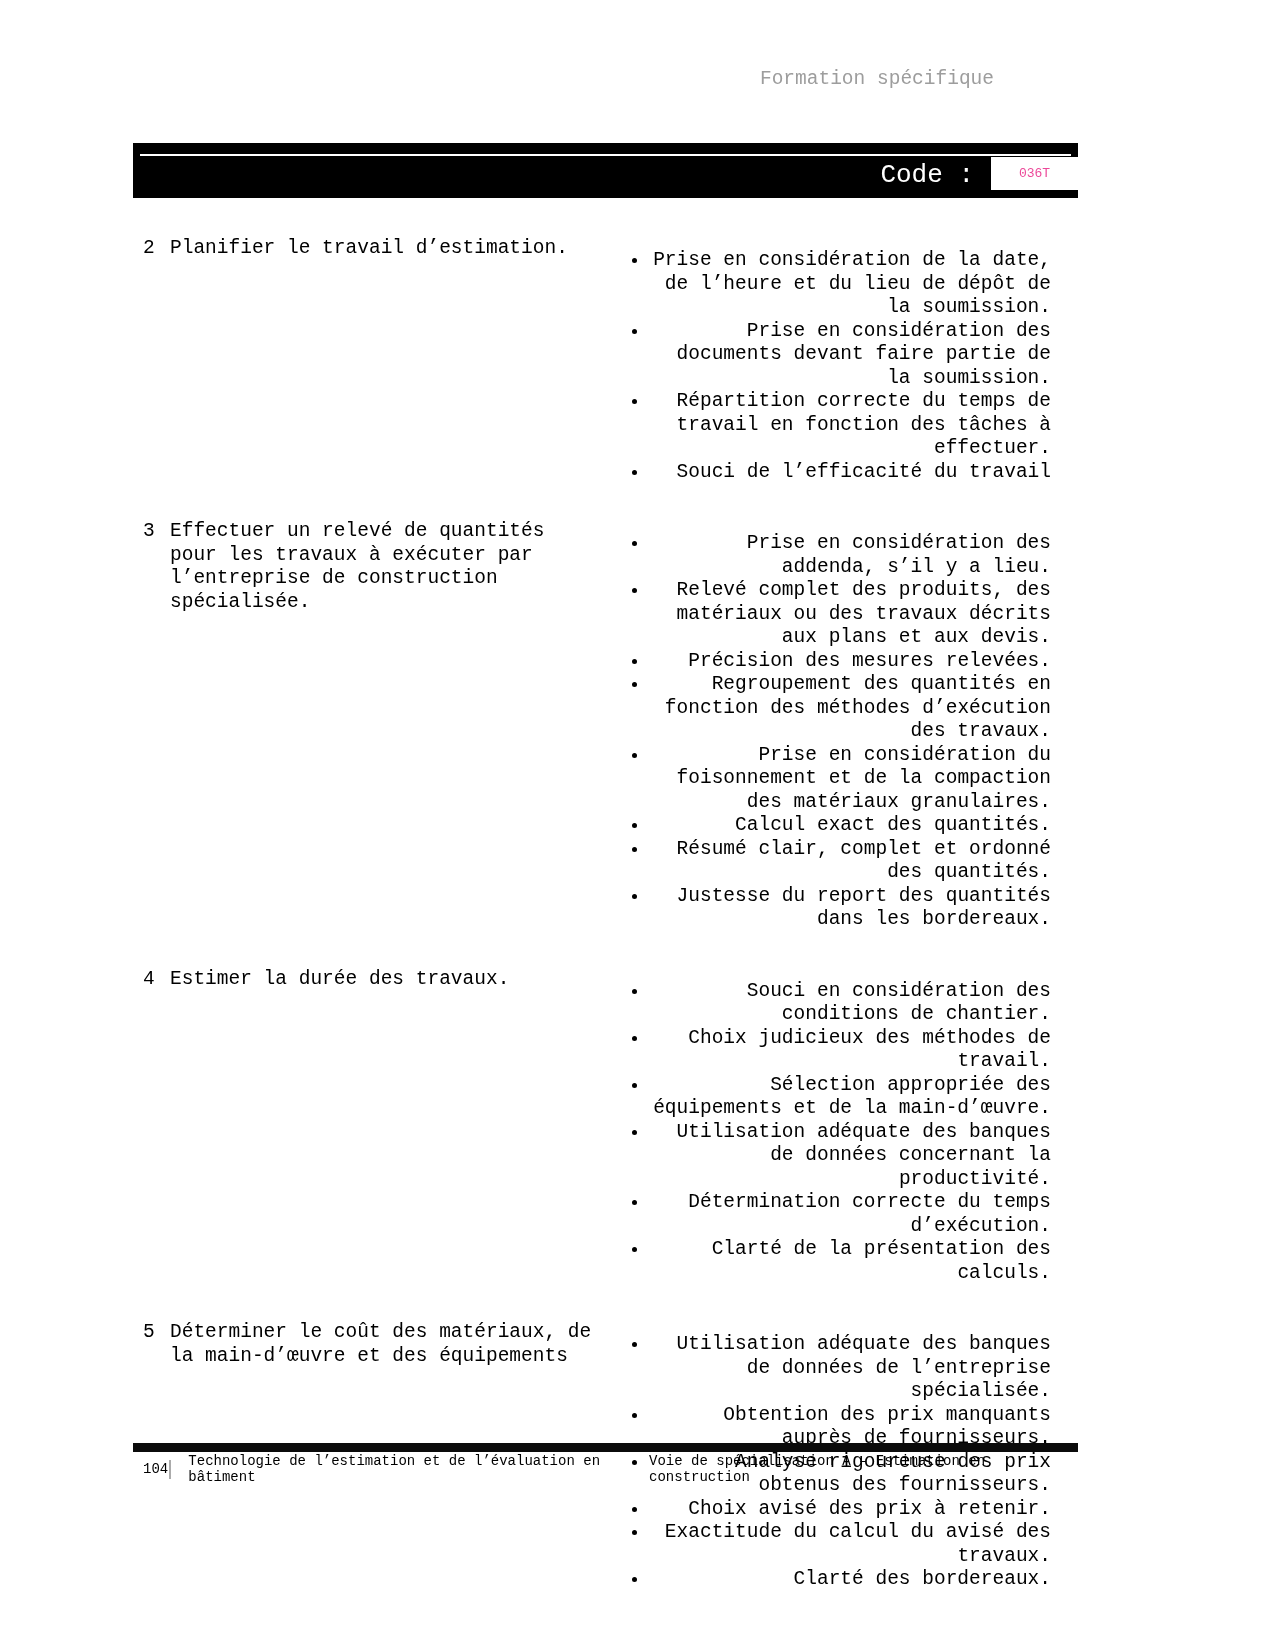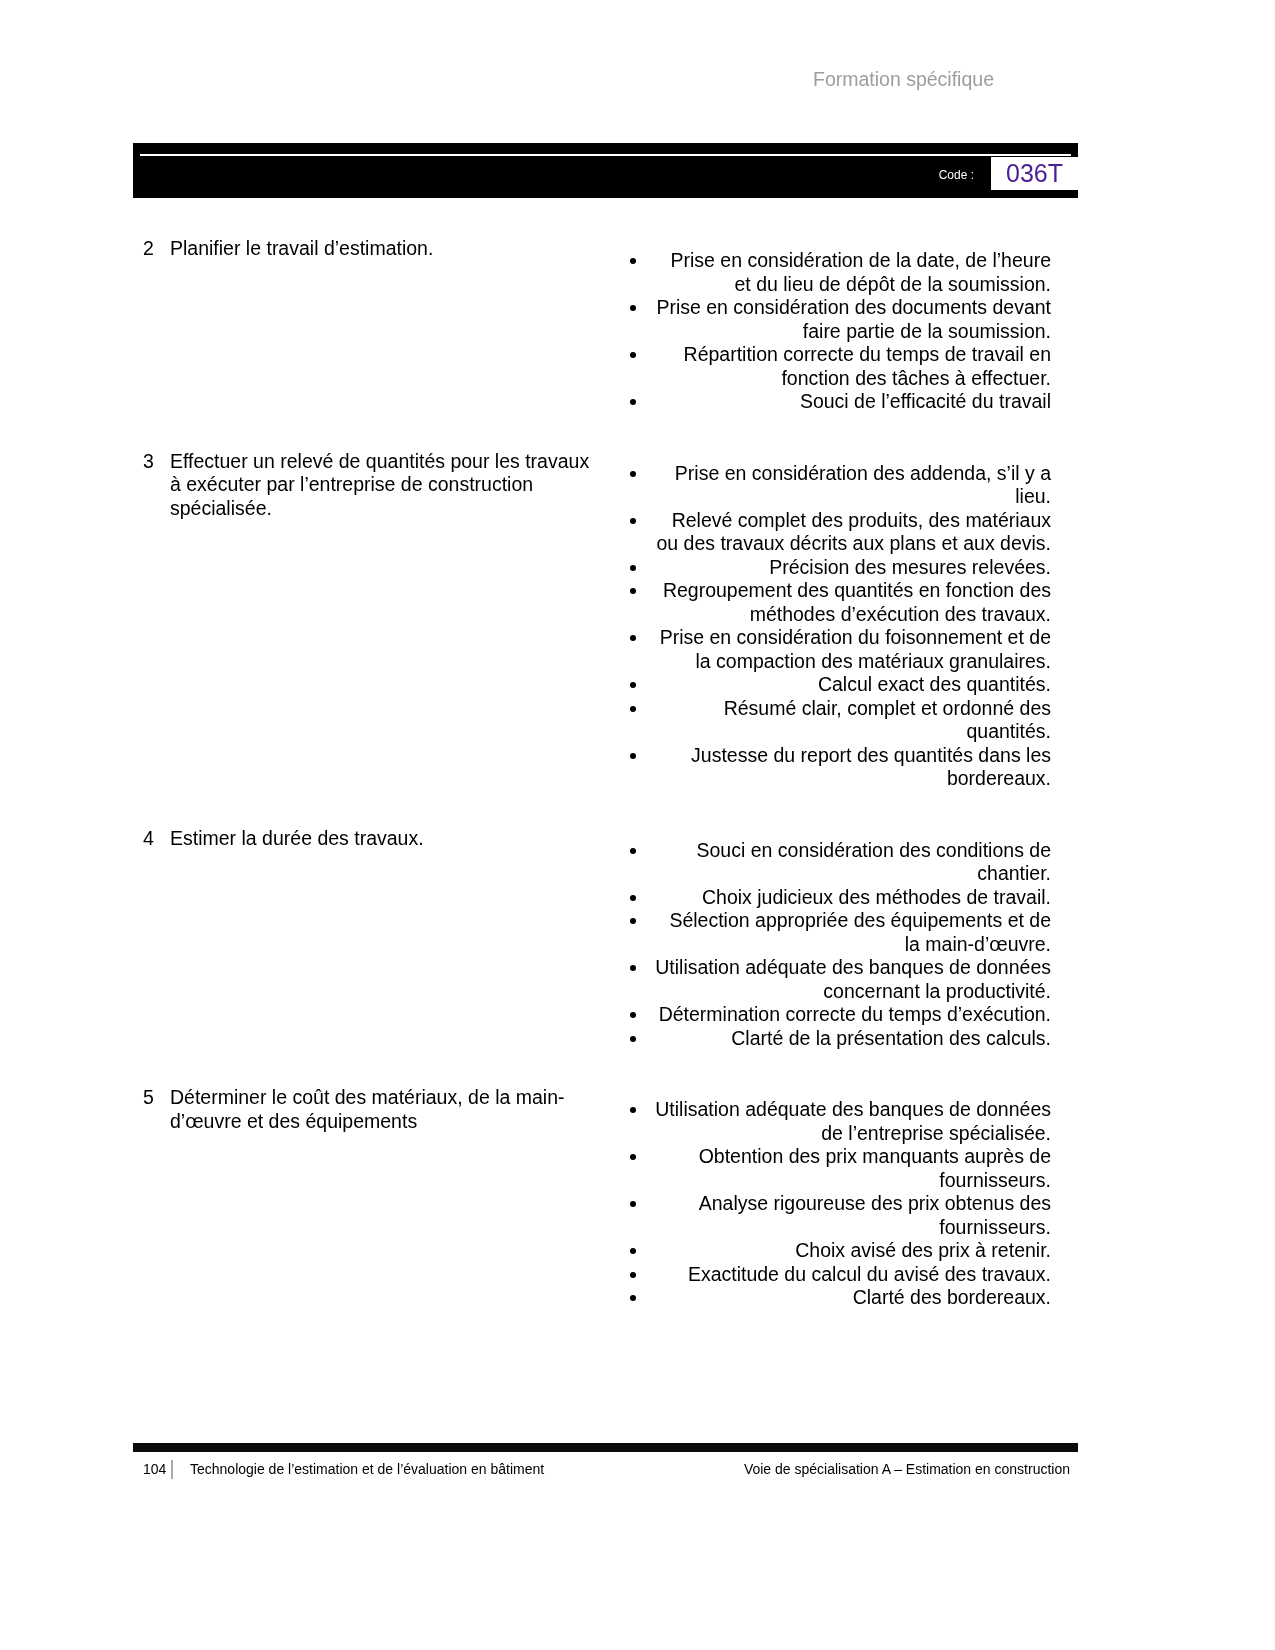--- a/index.html
+++ b/index.html
@@ -1,21 +1,21 @@
 <!DOCTYPE html>
 <html style="--header-bar: #000000; --running-header: #9d9d9d; --footer-rule: #0b0b0b; --text: #000000;"><head>
 <meta charset="utf-8">
 <style>
   * { margin:0; padding:0; box-sizing:border-box; }
   html, body { background:#ffffff; }
   .page {
     position:relative;
     width:1201px; height:1650px;
     background:#ffffff;
-    font-family:Liberation Sans, sans-serif;
+    font-family:Liberation Mono, monospace;
     color:var(--text,#000000);
     overflow:hidden;
   }
 
   
   .running-head {
     position:absolute; top:68px; right:207px;
     font-size:19.5px; line-height:23.5px;
     color:var(--running-header,#9d9d9d);
   }
@@ -25,28 +25,28 @@
     position:absolute; left:133px; top:143px;
     width:945px; height:55px;
     background:var(--header-bar,#000000);
   }
   .code-bar-line {
     position:absolute; left:7px; right:7px; top:11px; height:2px;
     background:#ffffff;
   }
   .code-label {
     position:absolute; right:104px; top:21px;
-    color:#ffffff; font-size:12px; line-height:23.5px;
+    color:#ffffff; font-size:26px; line-height:23.5px;
   }
   .code-value-box {
     position:absolute; left:858px; top:14px; width:87px; height:33px;
     background:#ffffff;
     display:flex; align-items:center; justify-content:center;
   }
-  .code-value { color:#4c1d95; font-size:25px; }
+  .code-value { color:#ec4899; font-size:13px; }
 
   
   .content {
     position:absolute; left:133px; top:237px; width:945px;
     font-size:19.5px; line-height:23.5px;
   }
   .row { display:flex; align-items:flex-start; margin-bottom:24px; }
   .cell-left { flex:0 0 462px; display:flex; padding-left:10px; }
   .num { flex:0 0 27px; }
   .title { width:425px; }

